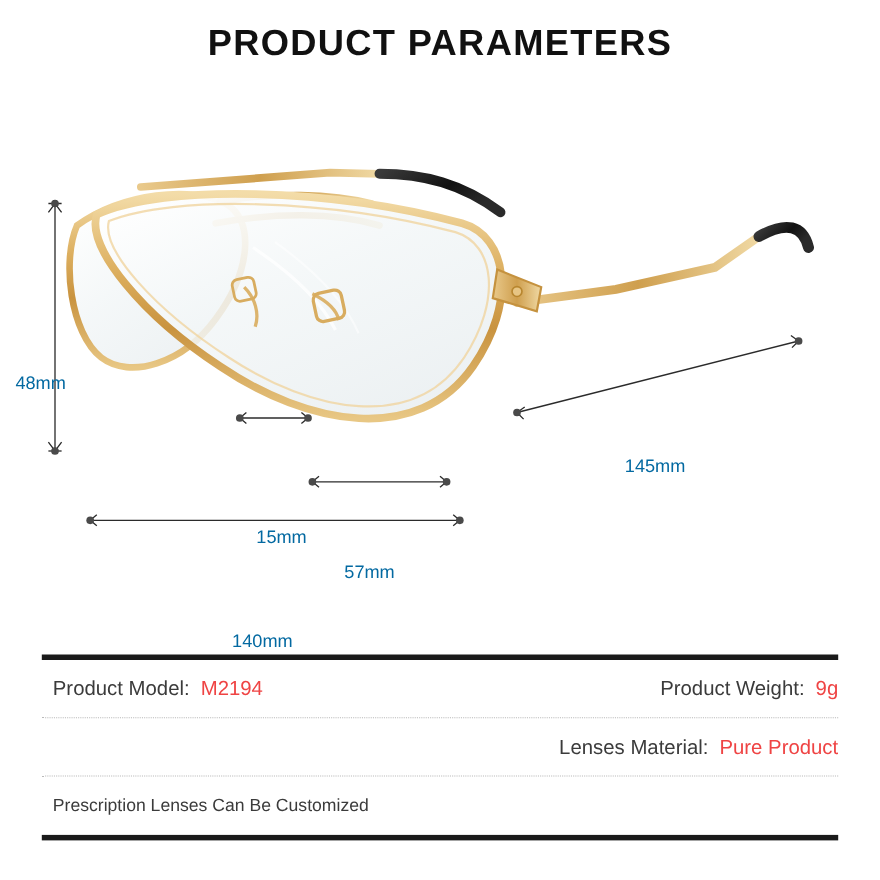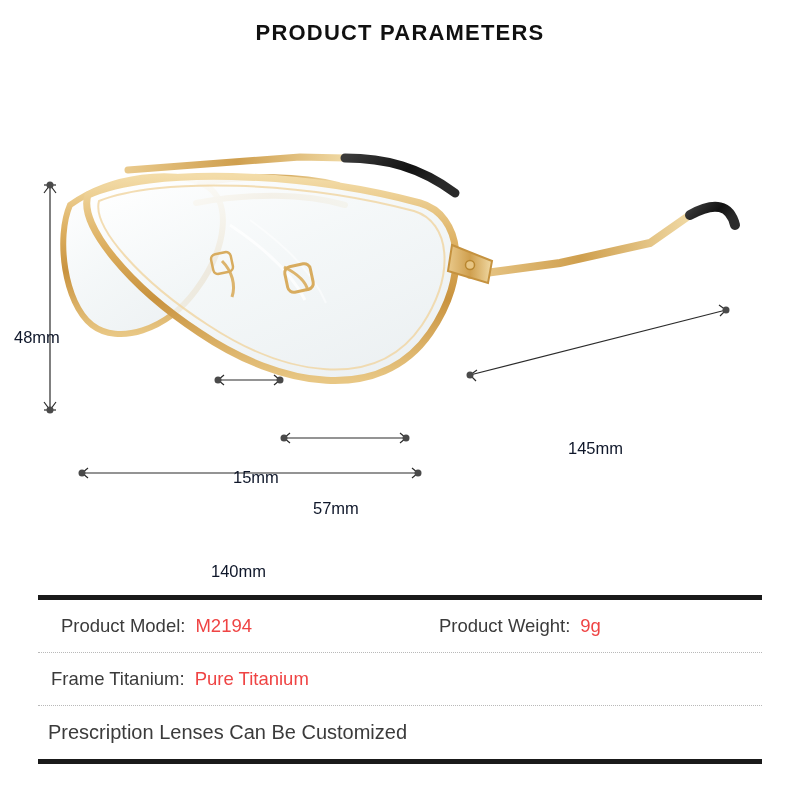--- a/index.html
+++ b/index.html
@@ -16,21 +16,21 @@
     overflow: hidden;
   }
 
   
   .title {
     position: absolute;
     top: 20px;
     left: 0;
     width: 800px;
     text-align: center;
-    font-size: 22px;
+    font-size: 33px;
     font-weight: bold;
     letter-spacing: 1.2px;
     color: #111;
     font-family: "Liberation Sans", sans-serif;
   }
 
   
   .product-area {
     position: absolute;
     top: 75px;
@@ -41,29 +41,30 @@
   .product-svg {
     position: absolute;
     top: 0;
     left: 0;
   }
 
   
   .dim-label {
     position: absolute;
     font-size: 16.5px;
-    color: #0f172a;
+    color: #0369a1;
     font-family: "Liberation Sans", sans-serif;
     white-space: nowrap;
+    margin-top: 12px;
   }
   .dim-48 { left: 14px; top: 253px; }
   .dim-15 { left: 233px; top: 393px; }
   .dim-57 { left: 313px; top: 424px; }
   .dim-140 { left: 211px; top: 487px; }
-  .dim-145 { left: 568px; top: 364px; }
+  .dim-145 { left: 568px; top: 328px; }
 
   
   .spec-block {
     position: absolute;
     left: 38px;
     top: 595px;
     width: 724px;
   }
   .rule-thick-top {
     width: 100%;
@@ -90,31 +91,30 @@
     border-bottom: none;
   }
   .spec-cell {
     display: flex;
     align-items: baseline;
     font-size: 18.5px;
     color: #3b3b3b;
     font-family: "Liberation Sans", sans-serif;
   }
   .spec-cell.left { width: 388px; padding-left: 10px; box-sizing: border-box; }
-  .spec-cell.right { flex: 1; padding-left: 0; }
+  .spec-cell.right { flex: 1; padding-left: 0; justify-content: flex-end; }
   .spec-key {
     color: #3b3b3b;
-    margin-left: 13px;
   }
   .spec-val {
     color: #ef4444;
     margin-left: 10px;
   }
   .spec-note {
-    font-size: 20px;
+    font-size: 16px;
     color: #3b3b3b;
     padding-left: 10px;
   }
 </style>
 </head>
 <body>
 
 <div class="title">PRODUCT PARAMETERS</div>
 
 <div class="product-area">
@@ -255,22 +255,22 @@
         <span class="spec-val">M2194</span>
       </div>
       <div class="spec-cell right">
         <span class="spec-key">Product Weight:</span>
         <span class="spec-val">9g</span>
       </div>
     </div>
 
     <div class="spec-row">
       <div class="spec-cell right">
-        <span class="spec-key">Frame Titanium:</span>
-        <span class="spec-val">Pure Titanium</span>
+        <span class="spec-key">Lenses Material:</span>
+        <span class="spec-val">Pure Product</span>
       </div>
     </div>
 
     <div class="spec-row">
       <div class="spec-note">Prescription Lenses Can Be Customized</div>
     </div>
 
   </div>
 
   <div class="rule-thick-bottom"></div>

